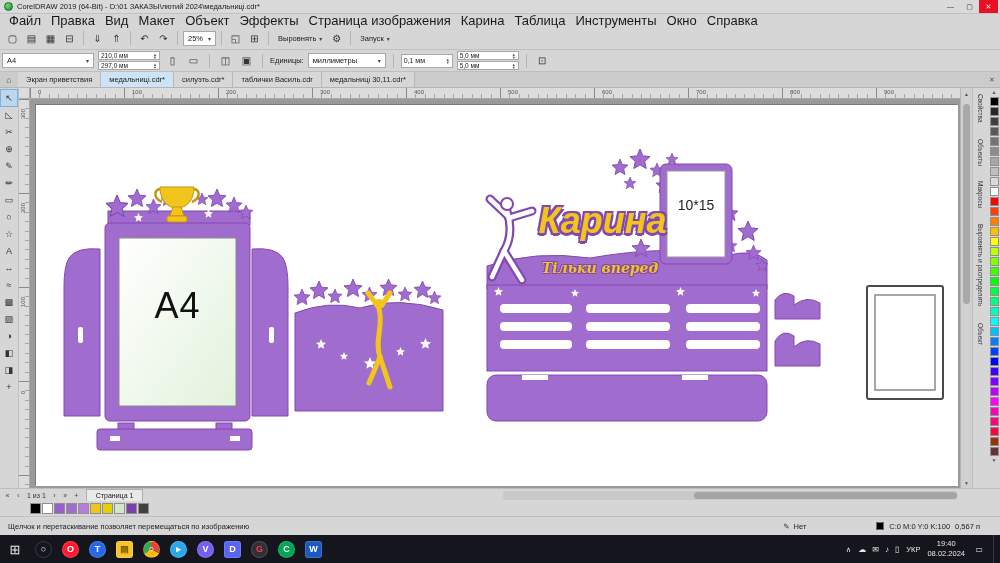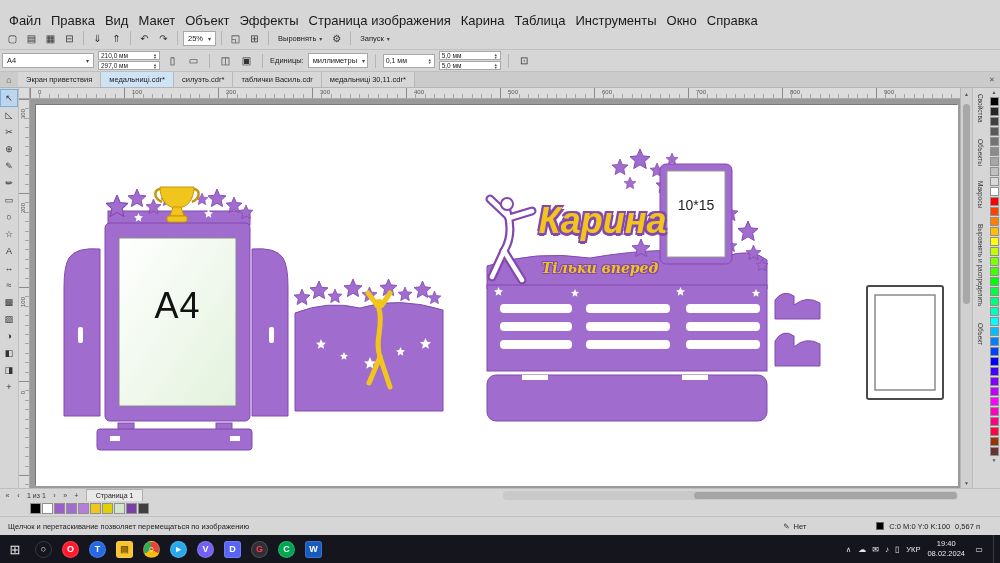--- a/index.html
+++ b/index.html
@@ -30,21 +30,21 @@
 
   
   .propbar{position:absolute;left:0;top:50px;right:0;height:22px;border-bottom:1px solid #bfbfbf;display:flex;align-items:center;padding-left:2px;gap:4px;}
   .pcombo{width:92px;justify-content:space-between;}
   .dim-stack{display:flex;flex-direction:column;gap:1px;}
   .dimfield{width:62px;height:9px;background:#fff;border:1px solid #a8a8a8;font-size:6.5px;display:flex;align-items:center;justify-content:space-between;padding:0 2px;white-space:nowrap;}
   .dimfield.nudge{width:52px;height:14px;font-size:7px;}
   .stepper{display:flex;flex-direction:column;line-height:3px;color:#555;}
   .stepper i{font-style:normal;font-size:4px;}
   .plabel{font-size:7.5px;white-space:nowrap;}
-  .ucombo{width:60px;justify-content:space-between;}
+  .ucombo{width:78px;justify-content:space-between;}
 
   
   .doctabs{position:absolute;left:0;top:72px;right:0;height:16px;background:#cbcbcb;display:flex;align-items:flex-end;border-bottom:1px solid #b5b5b5;}
   .home{width:18px;height:15px;display:flex;align-items:center;justify-content:center;font-size:9px;color:#444;}
   .dtab{height:15px;display:flex;align-items:center;padding:0 8px;font-size:7.5px;background:#d7d7d7;border-right:1px solid #b8b8b8;white-space:nowrap;color:#222;}
   .dtab.active{background:var(--active-tab,#cfe3f6);}
   .tabclose{margin-left:auto;width:16px;height:15px;display:flex;align-items:center;justify-content:center;font-size:7px;color:#555;}
 
   
   .workspace{position:absolute;left:0;top:88px;right:0;height:400px;}
@@ -127,20 +127,29 @@
   .tray-ic{font-size:8px;}
   .clock{text-align:center;line-height:1.3;font-size:7.5px;}
   .notif{width:14px;text-align:center;font-size:8px;}
   .showdesk{width:3px;height:28px;border-left:1px solid #3a3a44;}
 </style>
 </head>
 <body>
 
 <div class="app">
 
+  <div class="titlebar">
+    <span class="appicon"></span>
+    <span class="title">CorelDRAW 2019 (64-Bit) - D:\01 ЗАКАЗЫ\лютий 2024\медальниці.cdr*</span>
+    <span class="wbtns">
+      <span class="wbtn">—</span>
+      <span class="wbtn">▢</span>
+      <span class="wbtn close">✕</span>
+    </span>
+  </div>
 
   <div class="menubar">
     <span class="menu-item">Файл</span>
     <span class="menu-item">Правка</span>
     <span class="menu-item">Вид</span>
     <span class="menu-item">Макет</span>
     <span class="menu-item">Объект</span>
     <span class="menu-item">Эффекты</span>
     <span class="menu-item">Страница изображения</span>
     <span class="menu-item">Карина</span>

